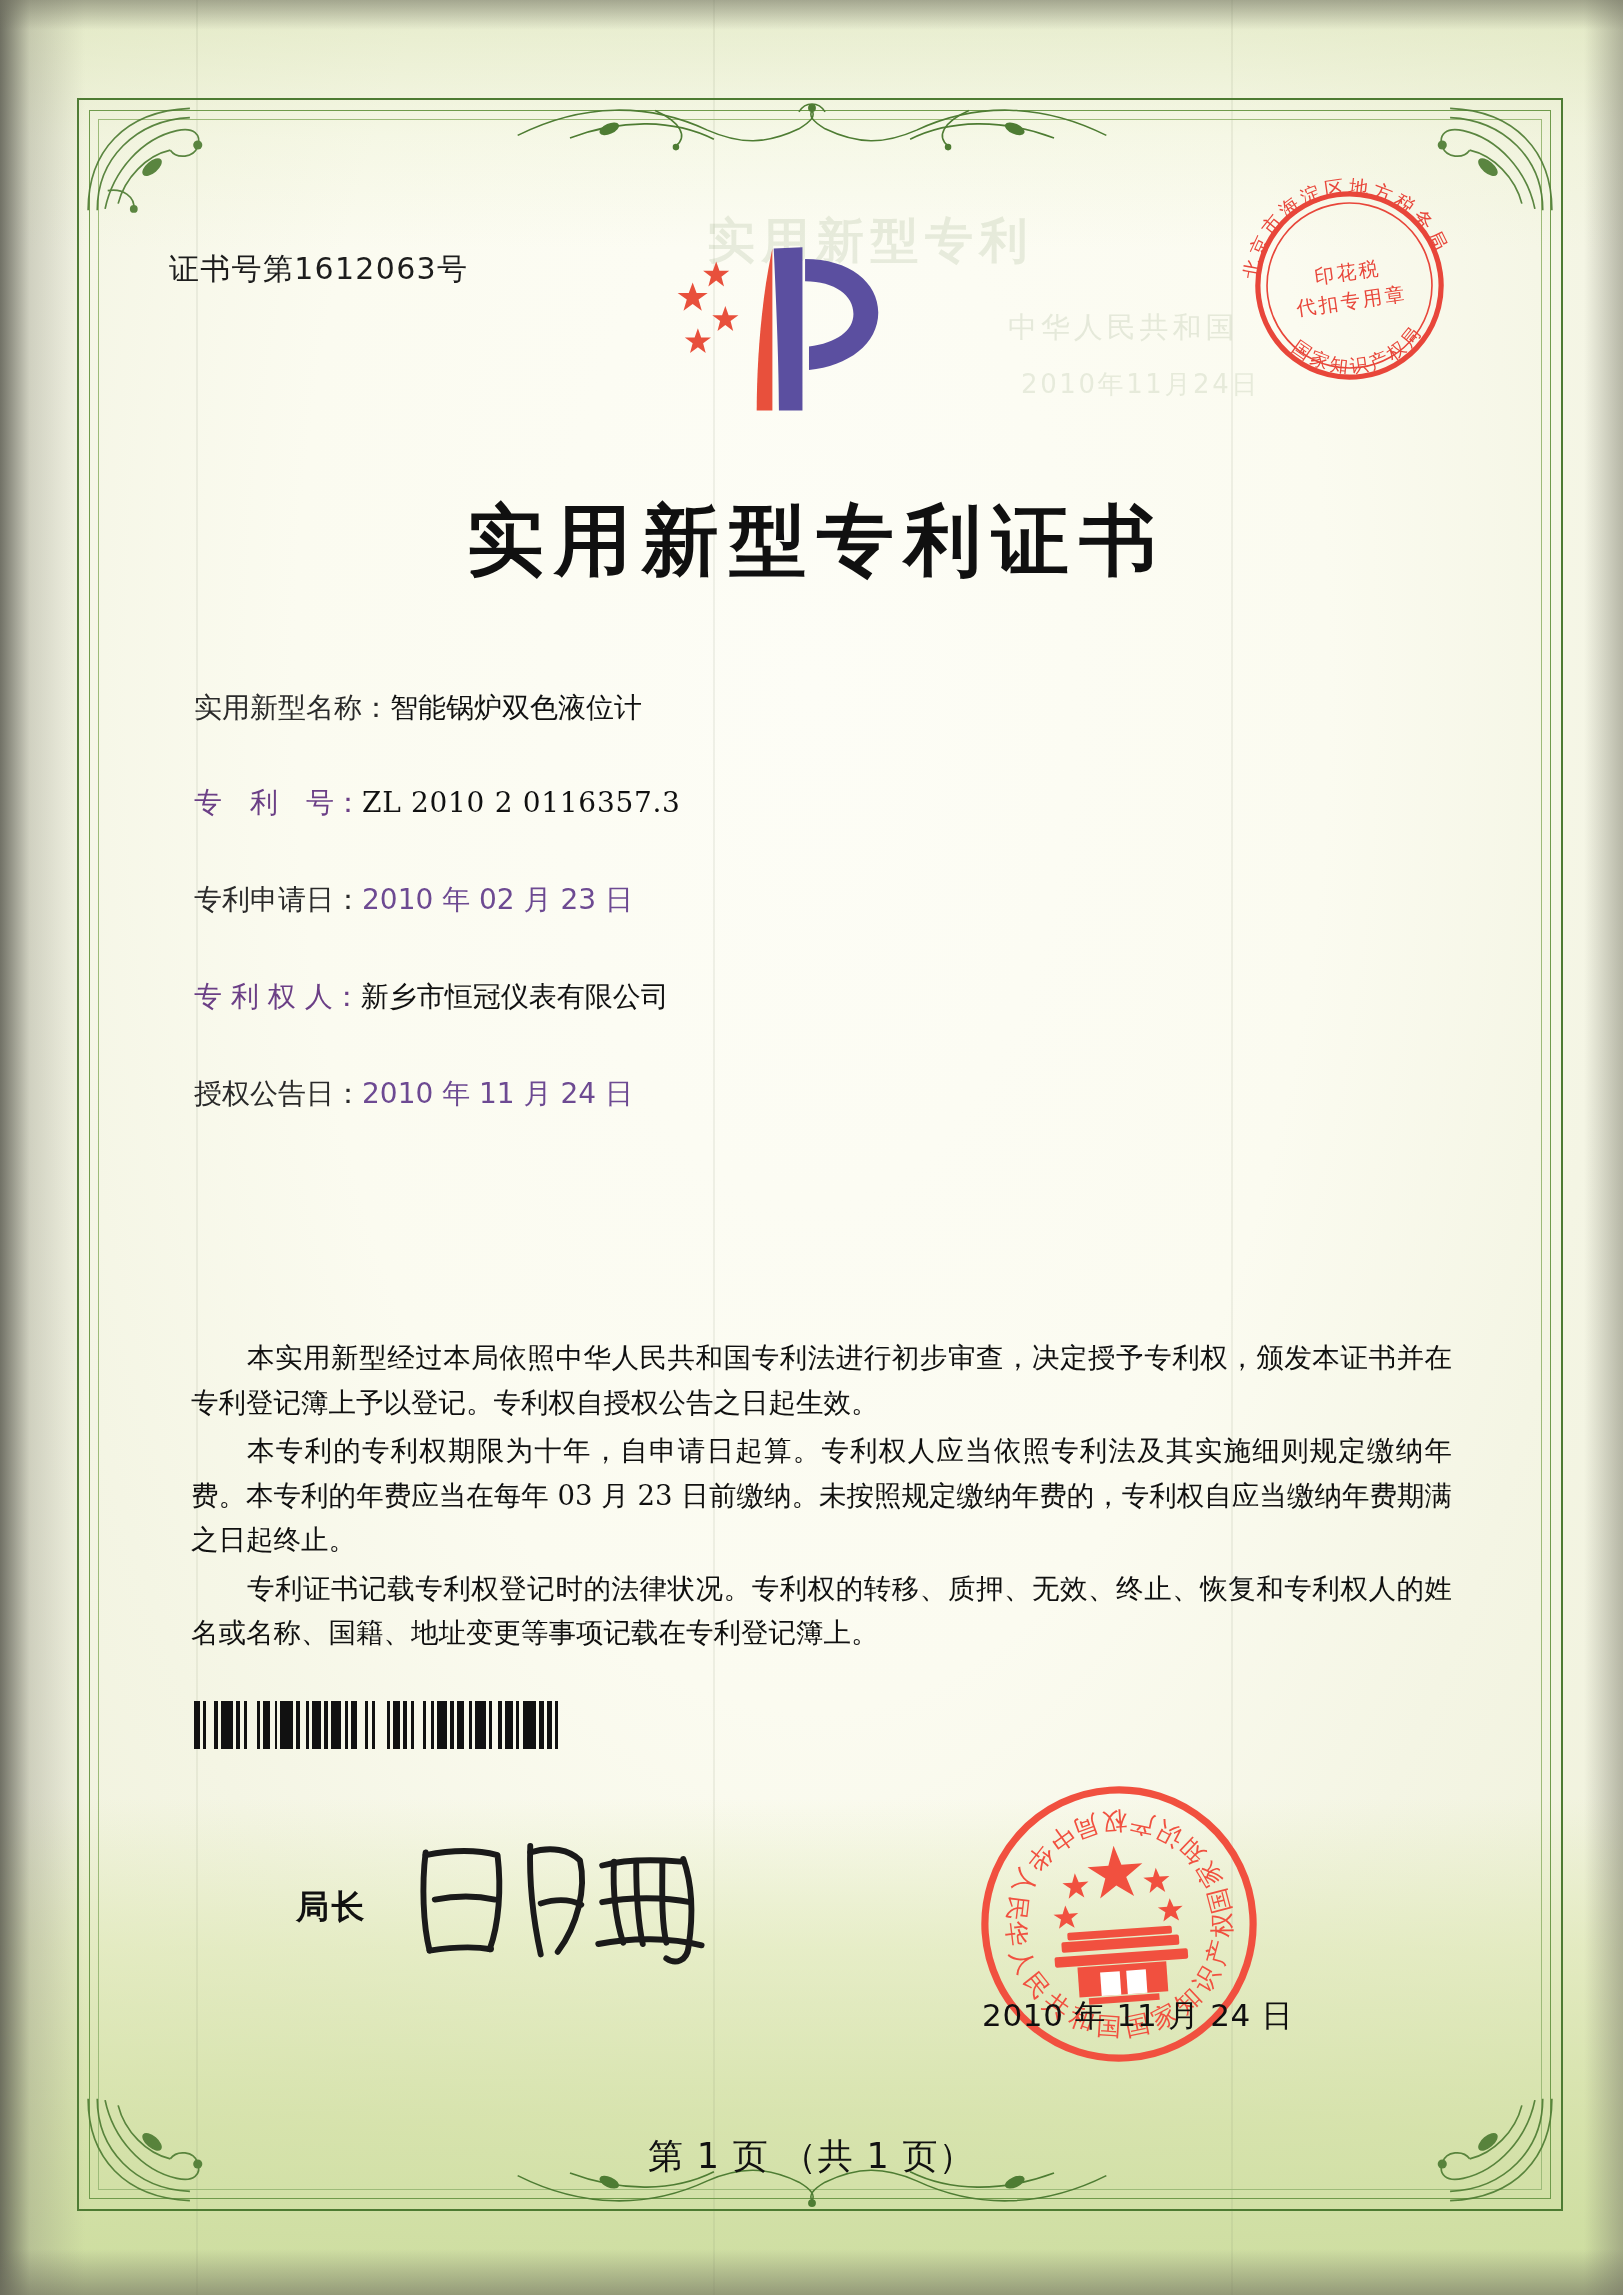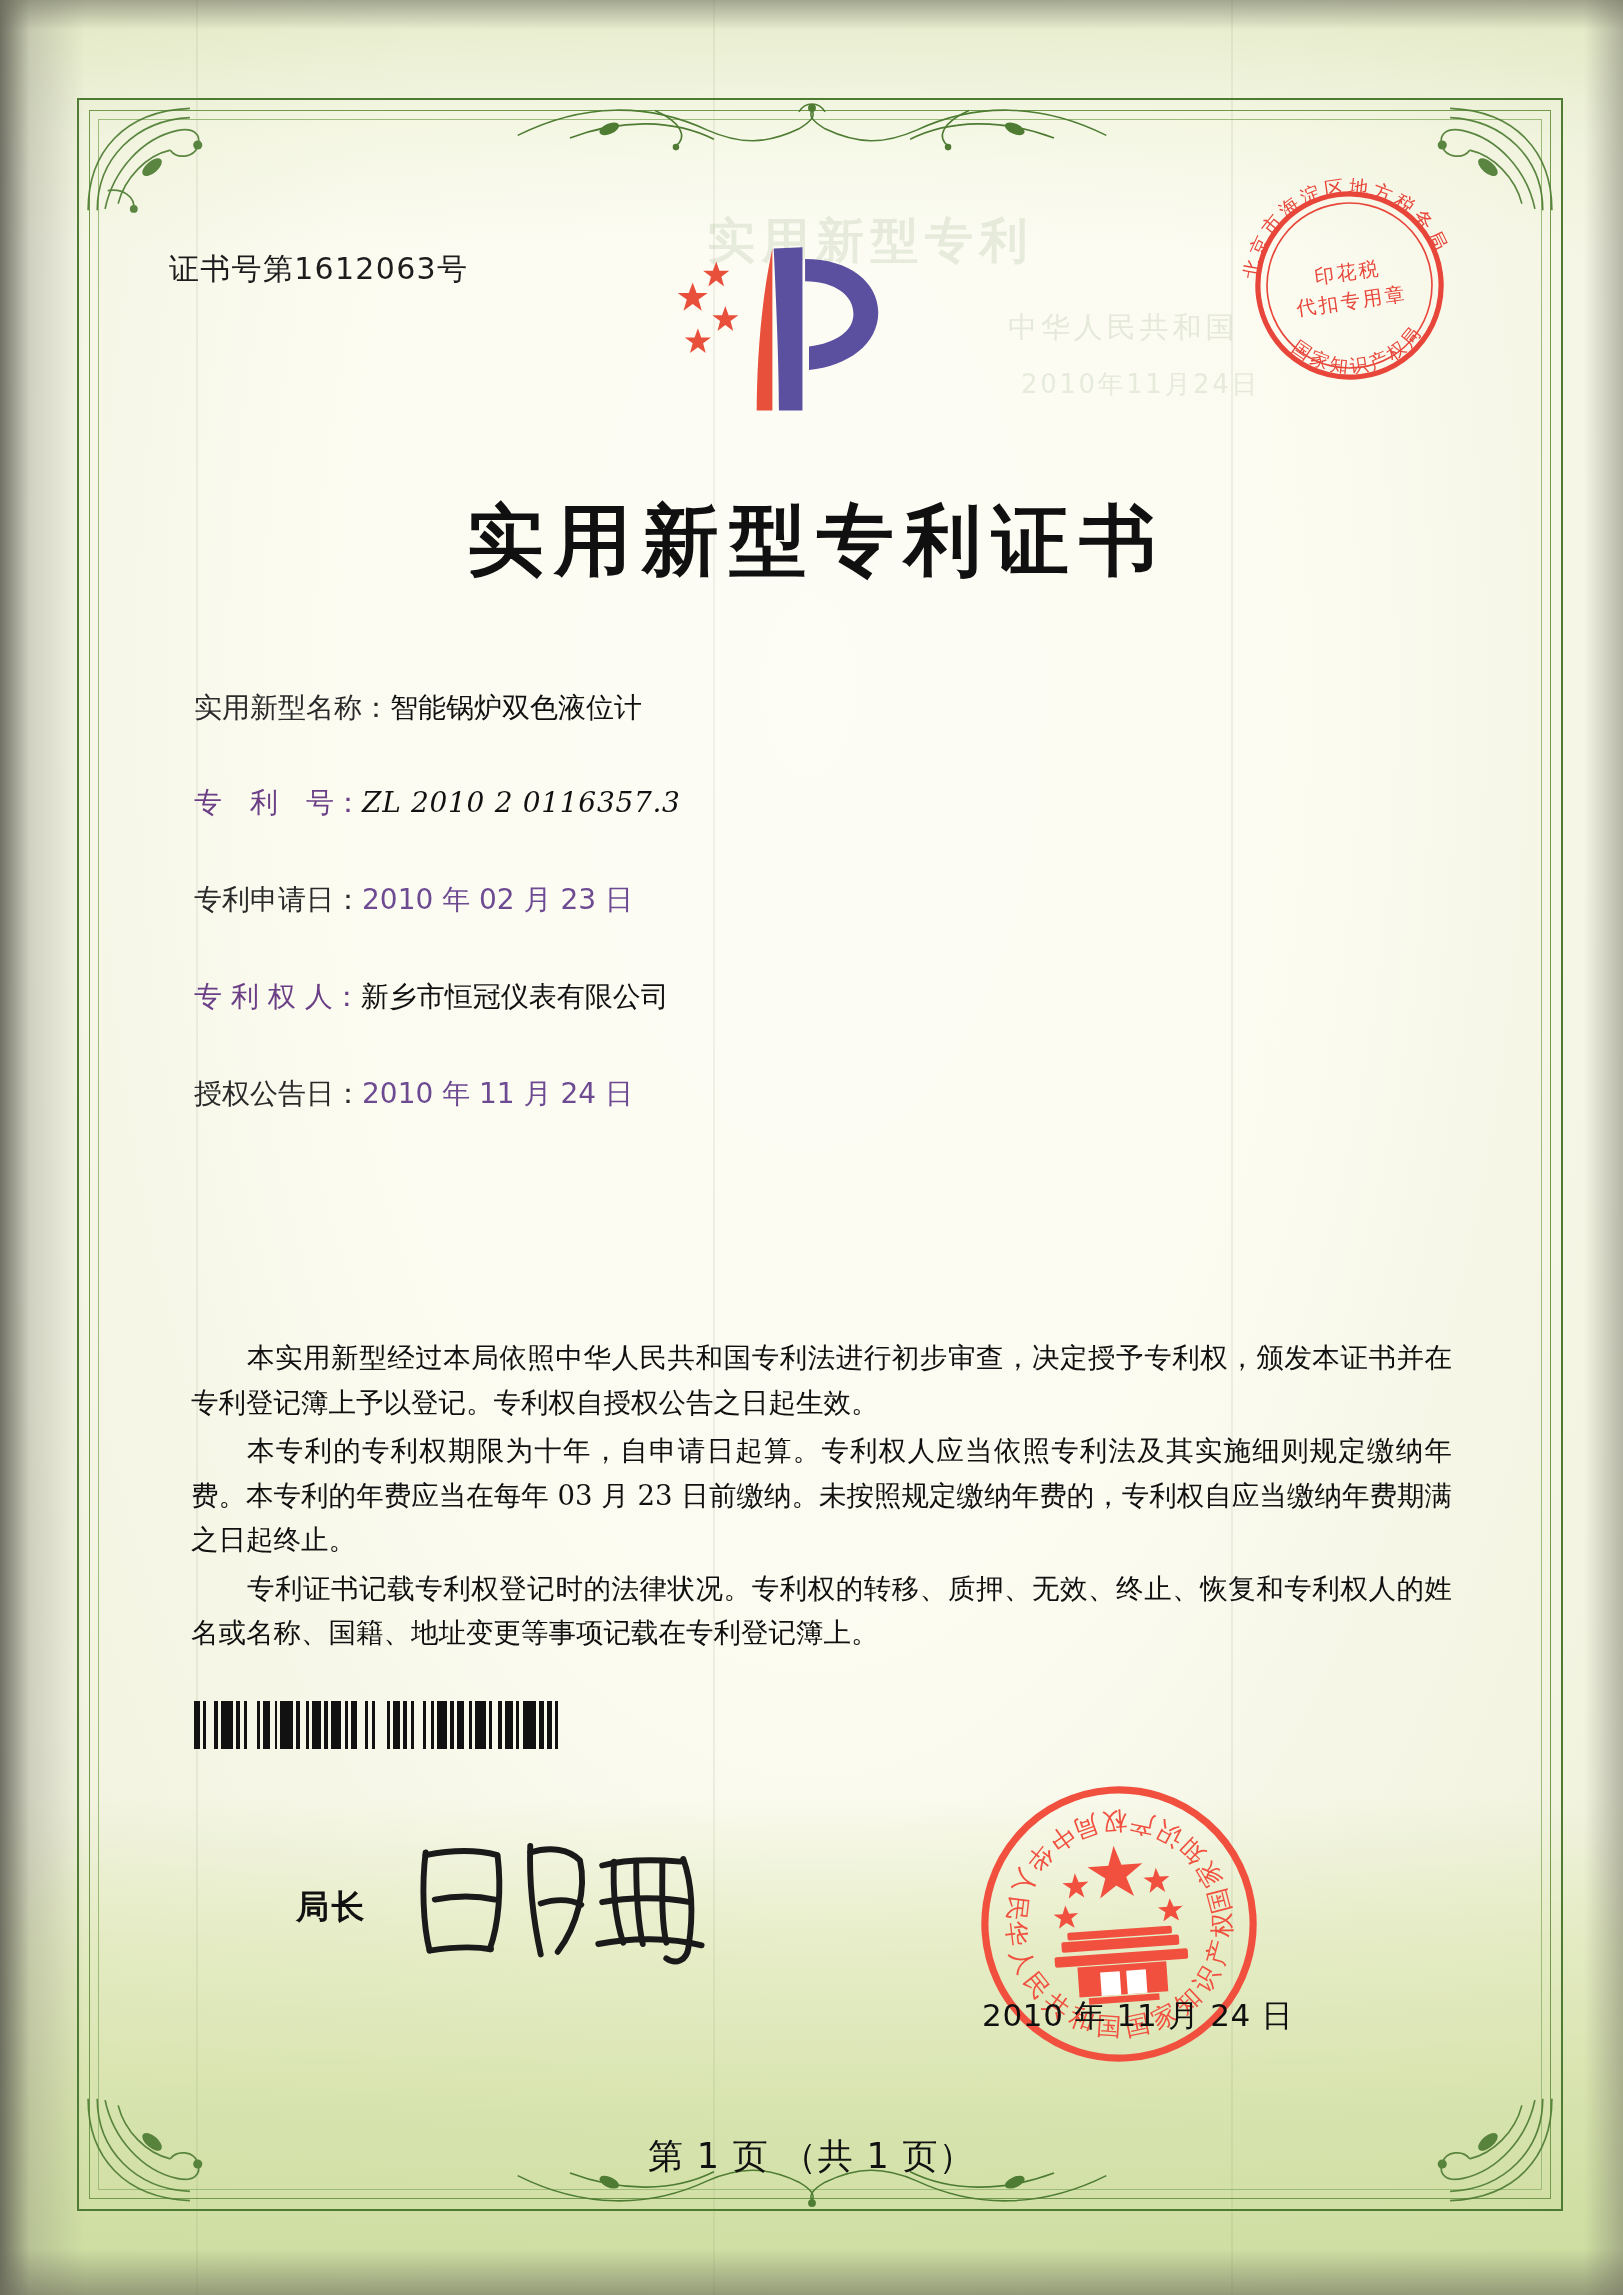--- a/index.html
+++ b/index.html
@@ -182,21 +182,20 @@
   }
   .field-label {
     color: #2a2a2a;
   }
   .field-label.purple { color: #6b3f86; }
   .field-value { color: #111; margin-top: 8px; }
   .field-value.purple { color: #6d4a92; }
   .field-value.mono {
     font-family: "DejaVu Serif", "Liberation Serif", serif;
     letter-spacing: 0.7px;
-    font-style: italic;
   }
 
   
   .paragraphs {
     position: absolute;
     left: 191px; right: 171px; top: 1335px;
     font-size: 27.5px;
     line-height: 1.62;
     color: #101010;
     text-align: justify;

